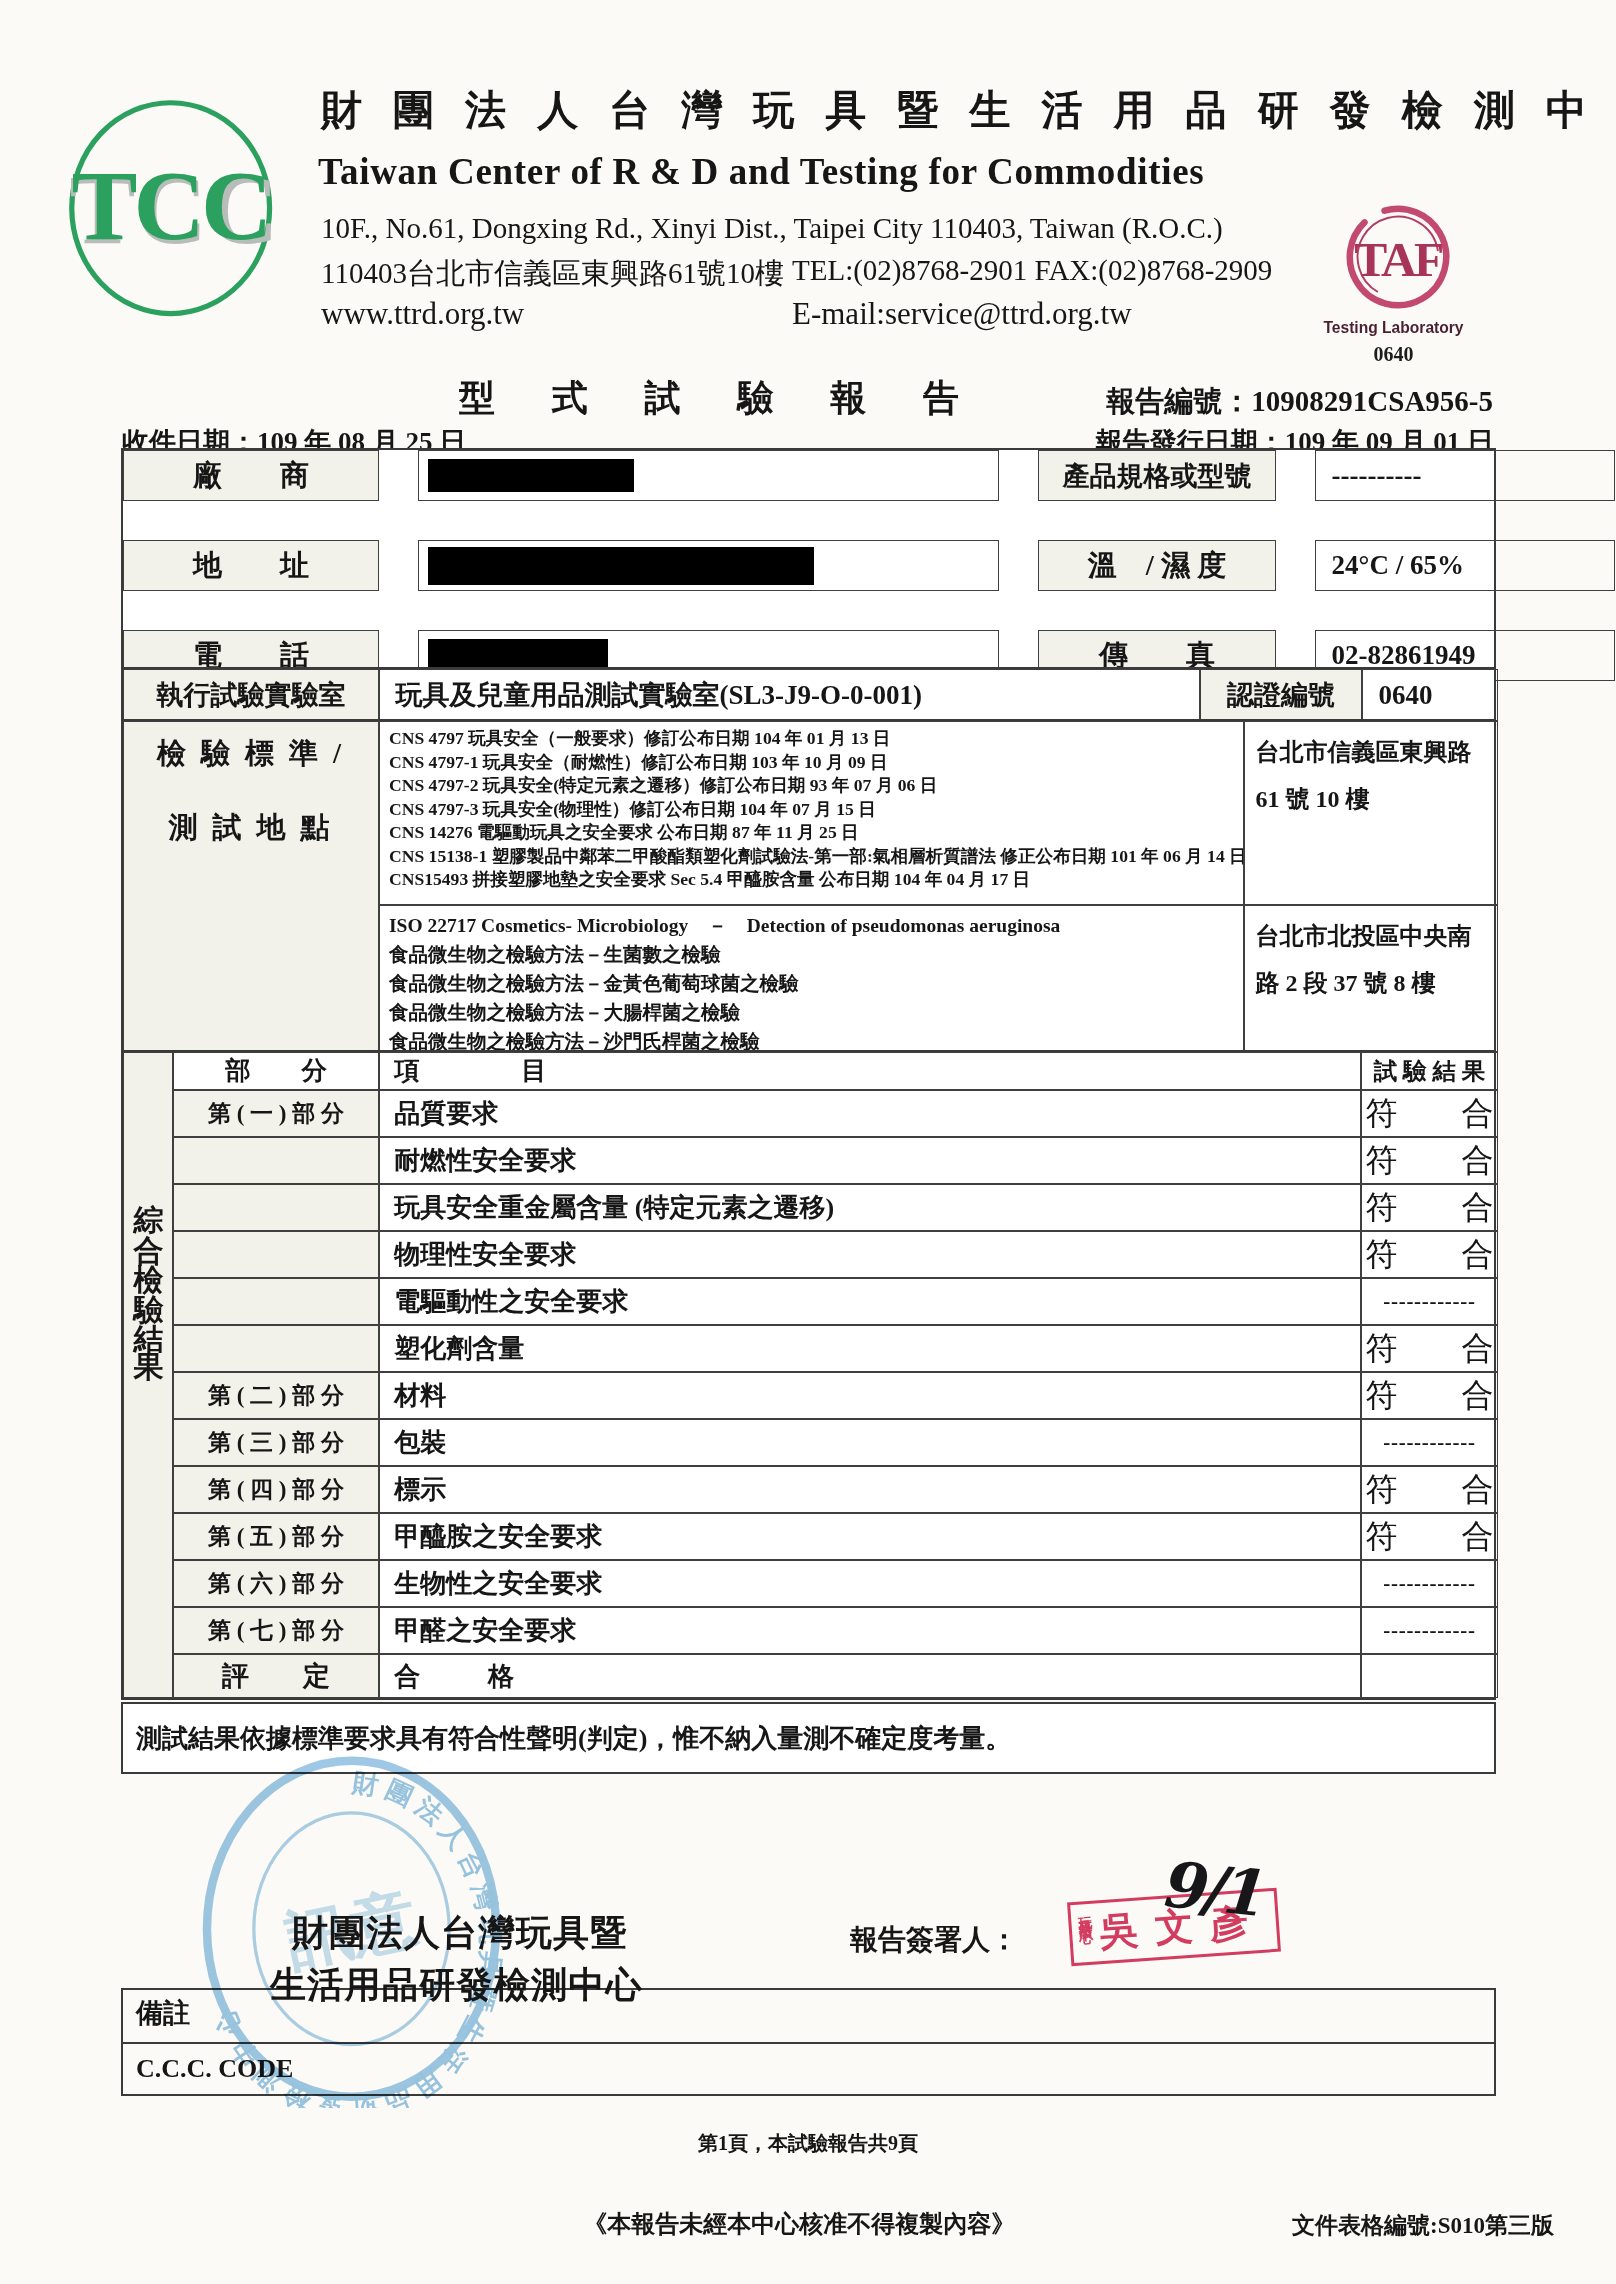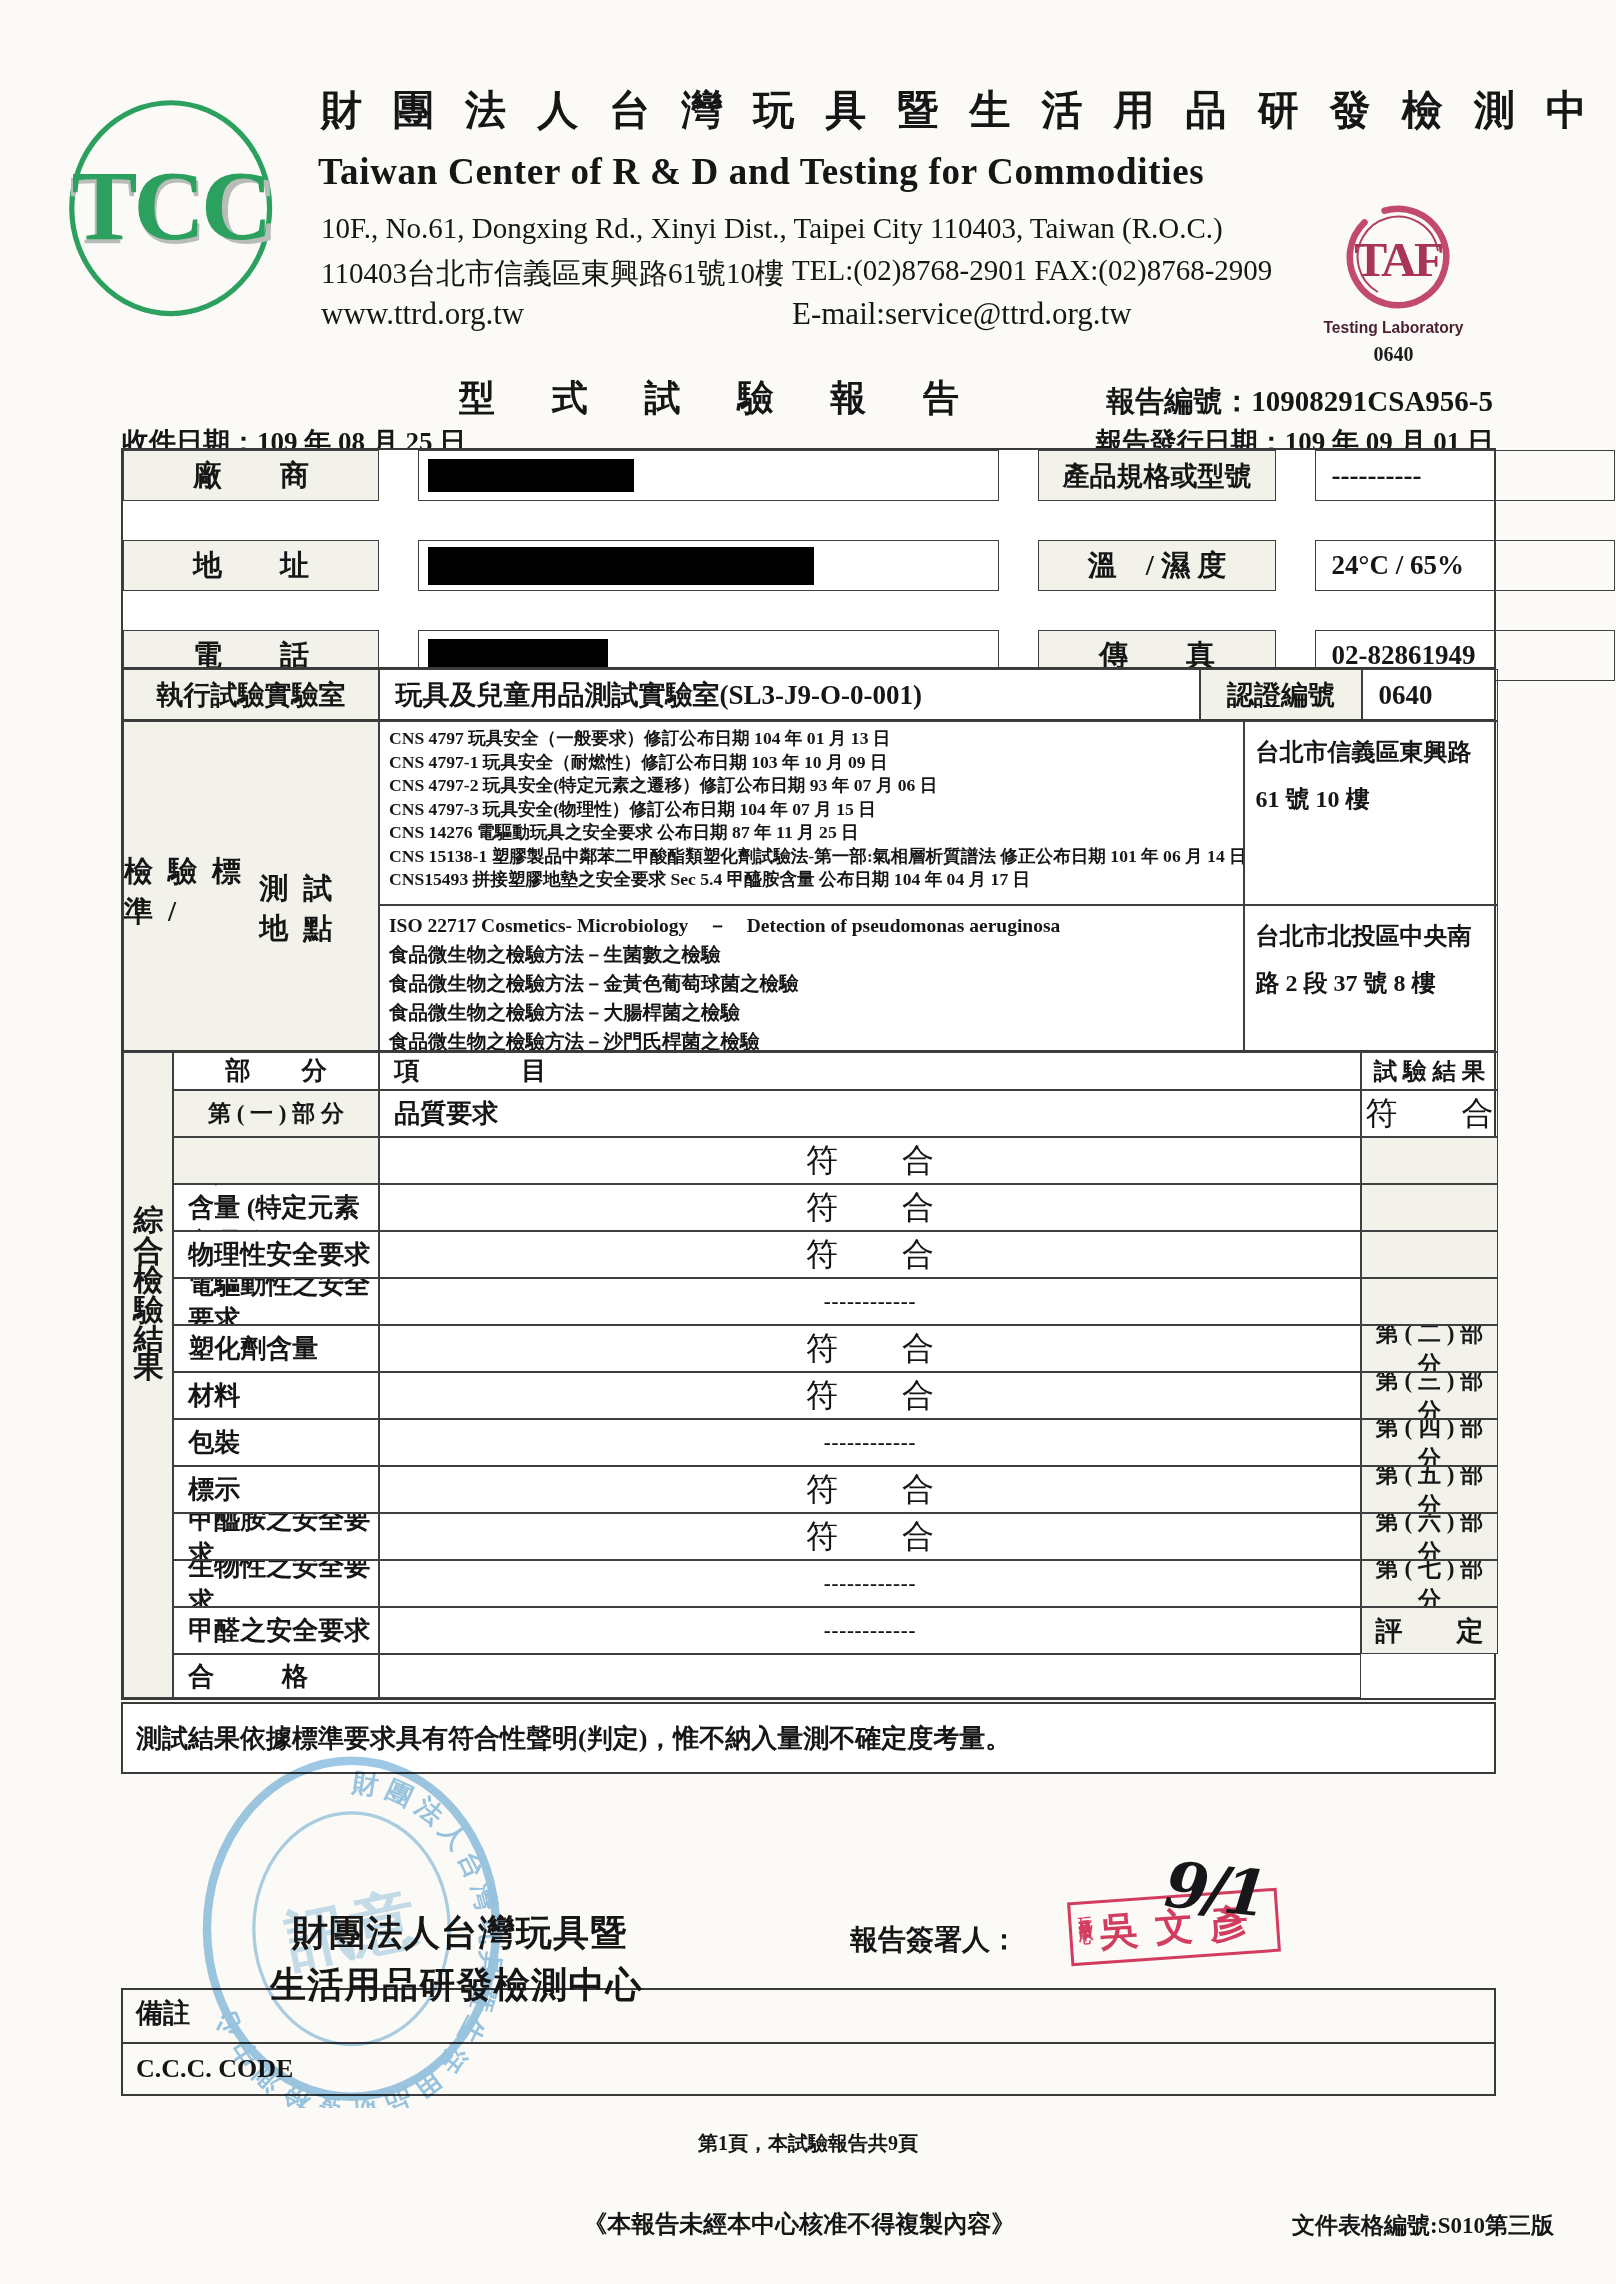--- a/index.html
+++ b/index.html
@@ -30,21 +30,21 @@
   .c{border:1.3px solid #3f3f3f;display:flex;align-items:center;box-sizing:border-box;overflow:hidden;}
   .lab-bg{background:#f2f1ea;}
   .ctr{justify-content:center;text-align:center;}
   .padl{padding-left:15.6px;}
   .info-grid{top:448px;grid-template-columns:256px 581px 238px 300px;grid-auto-rows:51px;gap:39px;}
   .info-label{font-size:29px;font-weight:700;}
   .info-val{font-size:27px;font-weight:700;}
   .redact{background:#000;}
   .lab-grid{top:667px;grid-template-columns:256px 821px 162px 136px;grid-auto-rows:52px;}
   .std-grid{top:719px;grid-template-columns:256px 865px 254px;grid-template-rows:184px 147px;}
-  .std-label{grid-row:1/3;flex-direction:row;justify-content:flex-start;padding-top:11.7px;}
+  .std-label{grid-row:1/3;flex-direction:column;justify-content:flex-start;padding-top:11.7px;}
   .std-label .l1,.std-label .l2{font-size:29px;font-weight:700;letter-spacing:3.9px;}
   .std-label .l2{margin-top:34px;}
   .std-lines{flex-direction:column;align-items:flex-start;justify-content:flex-start;padding:5.2px 9px;}
   .std-lines.g1 div{font-size:17.6px;line-height:23.5px;font-weight:600;white-space:nowrap;}
   .std-lines.g2 div{font-size:19.5px;line-height:29px;font-weight:600;white-space:nowrap;}
   .std-loc{font-size:24px;font-weight:600;line-height:47px;padding:6.5px 10.4px;align-items:flex-start;}
   .res-grid{top:1050px;grid-template-columns:50px 206px 982px 137px;grid-template-rows:38px repeat(12,47px) 44px;}
   .side-cell{grid-column:1;grid-row:1/15;justify-content:center;align-items:flex-start;}
   .side-cell span{writing-mode:vertical-rl;text-orientation:upright;font-size:30px;font-weight:700;letter-spacing:30px;padding-top:127px;}
   .res-h{font-size:25.4px;font-weight:700;}
@@ -169,20 +169,21 @@
     </div>
     <div class="c ctr res-h" style="grid-column:2;grid-row:1;">部　　分</div>
     <div class="c res-h" style="grid-column:3;grid-row:1;padding-left:14.3px;">項　　　　目</div>
     <div class="c ctr res-h" style="grid-column:4;grid-row:1;font-size:23.5px;">試 驗 結 果</div>
 
     <div class="c lab-bg ctr res-part">第 ( 一 ) 部 分</div>
     <div class="c res-item">品質要求</div>
     <div class="c ctr res-val">符　　合</div>
 
     <div class="c lab-bg ctr res-part"></div>
+    <div class="c res-item">耐燃性安全要求</div>
     <div class="c ctr res-val">符　　合</div>
 
     <div class="c lab-bg ctr res-part"></div>
     <div class="c res-item">玩具安全重金屬含量 (特定元素之遷移)</div>
     <div class="c ctr res-val">符　　合</div>
 
     <div class="c lab-bg ctr res-part"></div>
     <div class="c res-item">物理性安全要求</div>
     <div class="c ctr res-val">符　　合</div>
 

